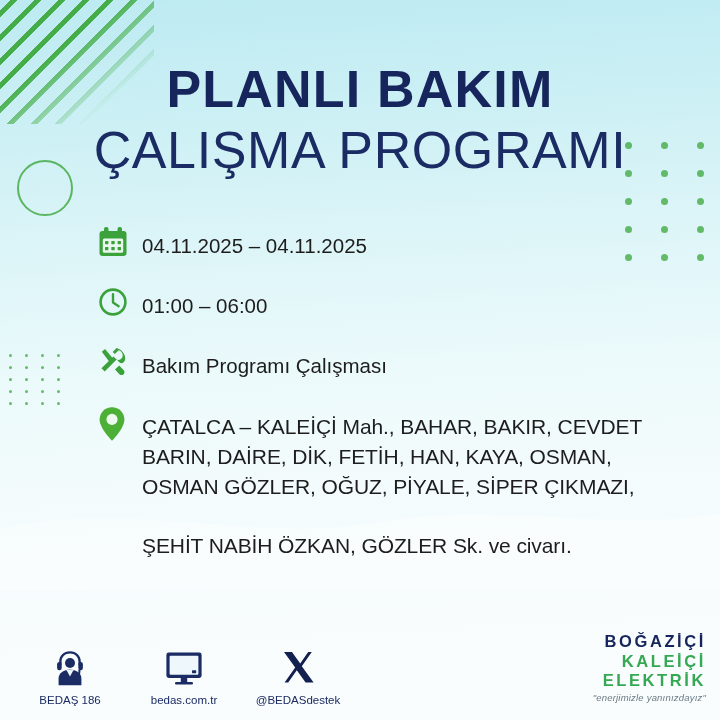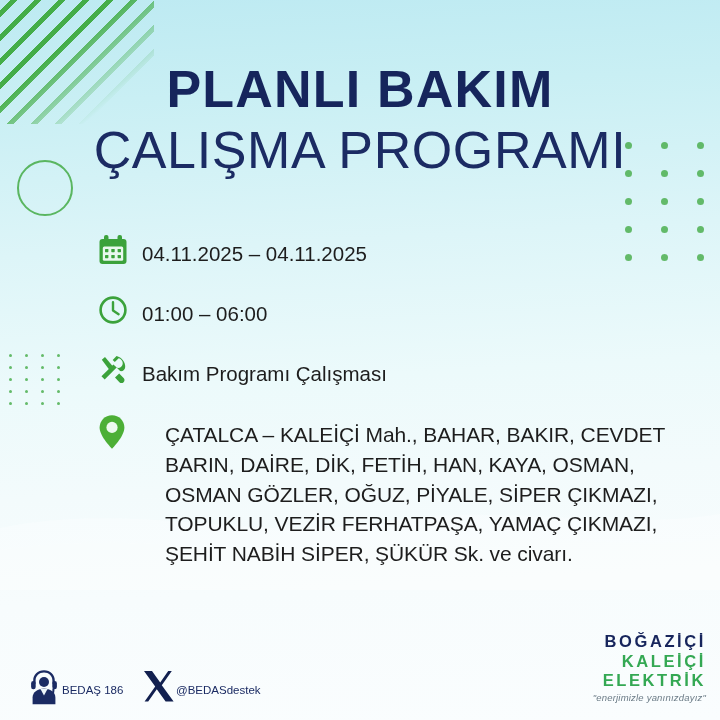--- a/index.html
+++ b/index.html
@@ -33,31 +33,31 @@
   #header{position:absolute;left:0;top:62px;width:720px;text-align:center;}
   #title-main{
     font-size:52px;font-weight:bold;letter-spacing:1.2px;color:#16255c;
     line-height:1.04;margin:0;font-family:"Liberation Sans","DejaVu Sans",sans-serif;}
   #title-sub{
     font-size:52px;font-weight:normal;letter-spacing:.6px;color:#1b2b63;
     line-height:1.1;margin:6px 0 0 0;font-family:"Liberation Sans","DejaVu Sans",sans-serif;}
 
   
   #info{position:absolute;left:98px;top:226px;width:600px;}
-  .row{display:flex;align-items:flex-start;margin-bottom:18px;margin-top:8px;}
+  .row{display:flex;align-items:flex-start;margin-bottom:18px;}
   .row .ico{width:44px;min-width:44px;height:42px;display:flex;align-items:flex-start;justify-content:flex-start;}
   .row .txt{color:#1d1d1d;font-size:20.5px;line-height:1.32;padding-top:6px;
             font-family:"Liberation Sans","DejaVu Sans",sans-serif;}
-  #row-address{margin-bottom:0;gap:23px;}
+  #row-address{margin-bottom:0;}
   #row-address .txt{font-size:21px;line-height:1.42;letter-spacing:-.1px;}
 
   
   #footer{position:absolute;left:0;bottom:14px;width:720px;height:80px;}
   #social{position:absolute;left:26px;bottom:0;display:flex;align-items:flex-end;gap:26px;}
-  .social-item{display:flex;flex-direction:row;align-items:center;width:88px;}
+  .social-item{display:flex;flex-direction:column;align-items:center;width:88px;}
   .social-item .sico{height:40px;display:flex;align-items:flex-end;justify-content:center;}
   .social-item .slabel{margin-top:7px;font-size:11.5px;color:#1b2b63;white-space:nowrap;
     font-family:"Liberation Sans","DejaVu Sans",sans-serif;}
   #brand{position:absolute;right:14px;bottom:4px;text-align:right;line-height:1;margin-top:36px;}
   #brand .b1{font-size:16.5px;font-weight:bold;letter-spacing:2.6px;color:#17255c;display:block;}
   #brand .b2,#brand .b3{font-size:16.5px;font-weight:bold;letter-spacing:2.6px;color:#34a853;display:block;margin-top:3px;}
   #brand .b4{font-size:9.5px;font-style:italic;color:#6b7b86;display:block;margin-top:4px;letter-spacing:.2px;}
 </style>
 </head>
 <body>
@@ -171,22 +171,22 @@
         <svg width="28" height="36" viewBox="0 0 28 36" aria-hidden="true">
           <path d="M14 1.2 C7.1 1.2 1.6 6.7 1.6 13.6 C1.6 22.6 14 34.8 14 34.8
                    S26.4 22.6 26.4 13.6 C26.4 6.7 20.9 1.2 14 1.2 Z" fill="#4caf36"></path>
           <circle cx="14" cy="13.4" r="5.6" fill="#ecf9ee"></circle>
         </svg>
       </span>
       <span class="txt">
         <span>ÇATALCA – KALEİÇİ Mah., BAHAR, BAKIR, CEVDET</span><br>
         <span>BARIN, DAİRE, DİK, FETİH, HAN, KAYA, OSMAN,</span><br>
         <span>OSMAN GÖZLER, OĞUZ, PİYALE, SİPER ÇIKMAZI,</span><br>
-        <span>TOPUKLU, VEZİR FERHATPAŞA, YAMAÇ ÇIKMAZI,</span><br>
-        <span>ŞEHİT NABİH SİPER, ŞÜKÜR Sk. ve civarı.</span>
+        <br>
+        <span>ŞEHİT NABİH ÖZKAN, GÖZLER Sk. ve civarı.</span>
       </span>
     </div>
   </div>
 
   <div id="footer">
 
     <div id="social">
 
       <div class="social-item">
         <span class="sico">
@@ -202,20 +202,32 @@
               <circle cx="18" cy="14.0" r="5.0"></circle>
               <path d="M18 20.4 C12.0 20.4 6.6 24.0 6.6 29.4 L6.6 36.2 L29.4 36.2 L29.4 29.4
                        C29.4 24.0 24.0 20.4 18 20.4 Z"></path>
               <path d="M14.6 21.2 L18 27.4 L21.4 21.2 L21.4 20.8 L14.6 20.8 Z" fill="#eef7fb"></path>
             </g>
           </svg>
         </span>
         <span class="slabel">BEDAŞ 186</span>
       </div>
 
+      <div class="social-item">
+        <span class="sico">
+          <svg width="40" height="38" viewBox="0 0 40 38" aria-hidden="true">
+            <rect x="2.4" y="3.6" width="35.2" height="25.4" rx="2.4" fill="#1b2b63"></rect>
+            <rect x="5.6" y="6.8" width="28.8" height="19.0" rx="1" fill="#eef7fb"></rect>
+            <rect x="16.8" y="29.0" width="6.4" height="4.2" fill="#1b2b63"></rect>
+            <rect x="11.0" y="33.0" width="18.0" height="2.6" rx="1.3" fill="#1b2b63"></rect>
+            <rect x="28.0" y="21.2" width="4.2" height="3.0" rx=".6" fill="#1b2b63"></rect>
+          </svg>
+        </span>
+        <span class="slabel">bedas.com.tr</span>
+      </div>
 
       <div class="social-item">
         <span class="sico">
           <svg width="36" height="38" viewBox="0 0 36 38" aria-hidden="true">
             <path d="M4.0 3.0 L15.2 18.4 L4.6 33.6 L8.2 33.6 L16.8 21.3 L25.6 33.6 L33.6 33.6
                      L21.8 17.3 L31.8 3.0 L28.2 3.0 L20.2 14.5 L12.0 3.0 Z" fill="#12204f"></path>
           </svg>
         </span>
         <span class="slabel">@BEDASdestek</span>
       </div>

